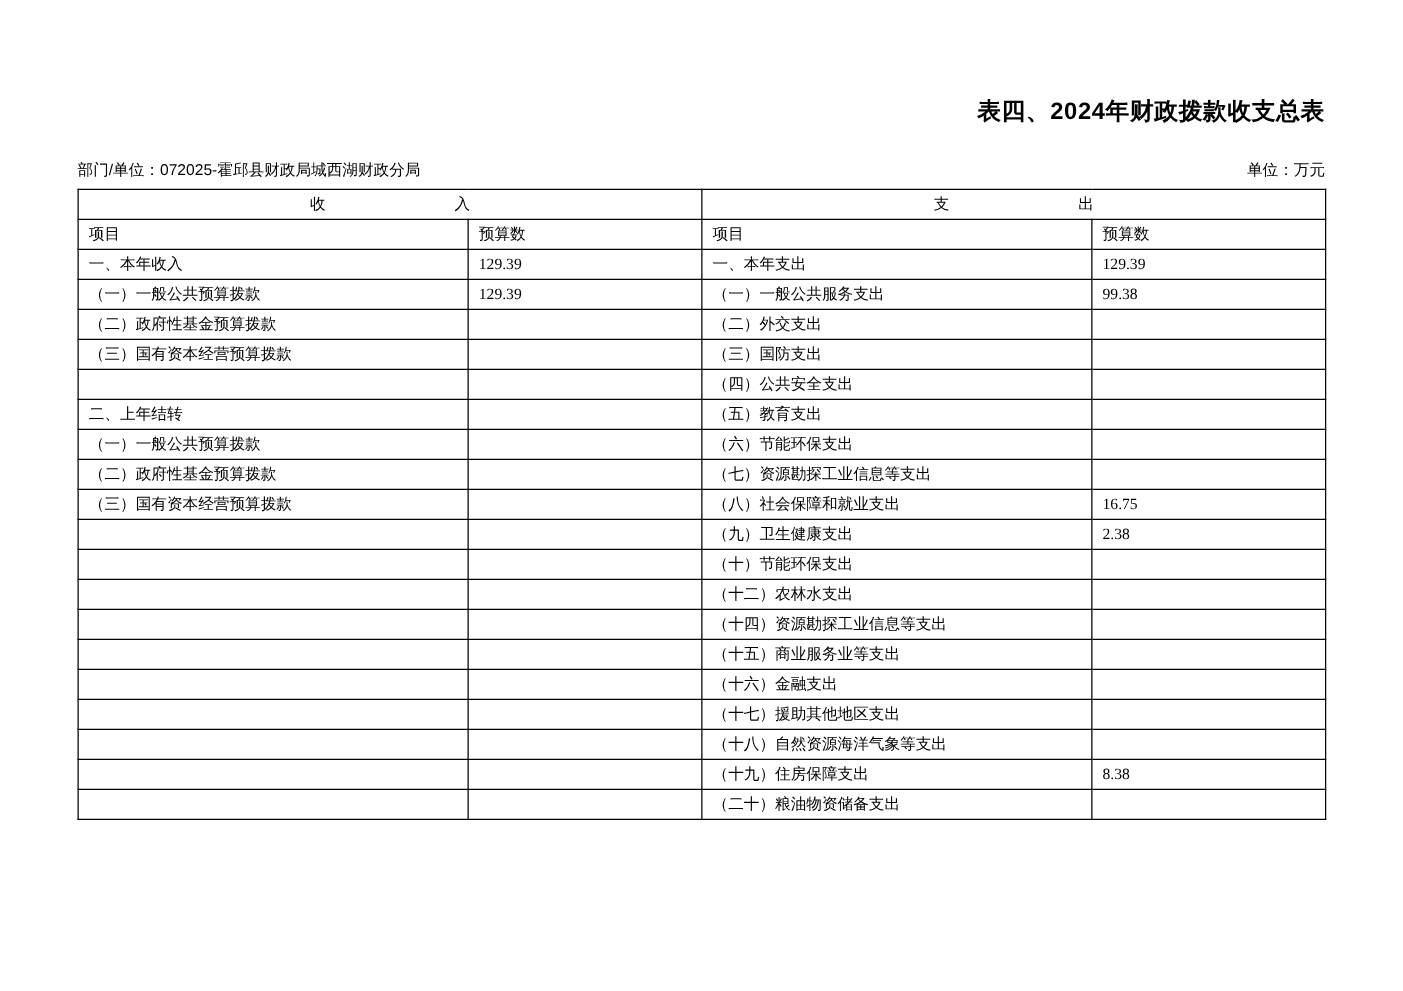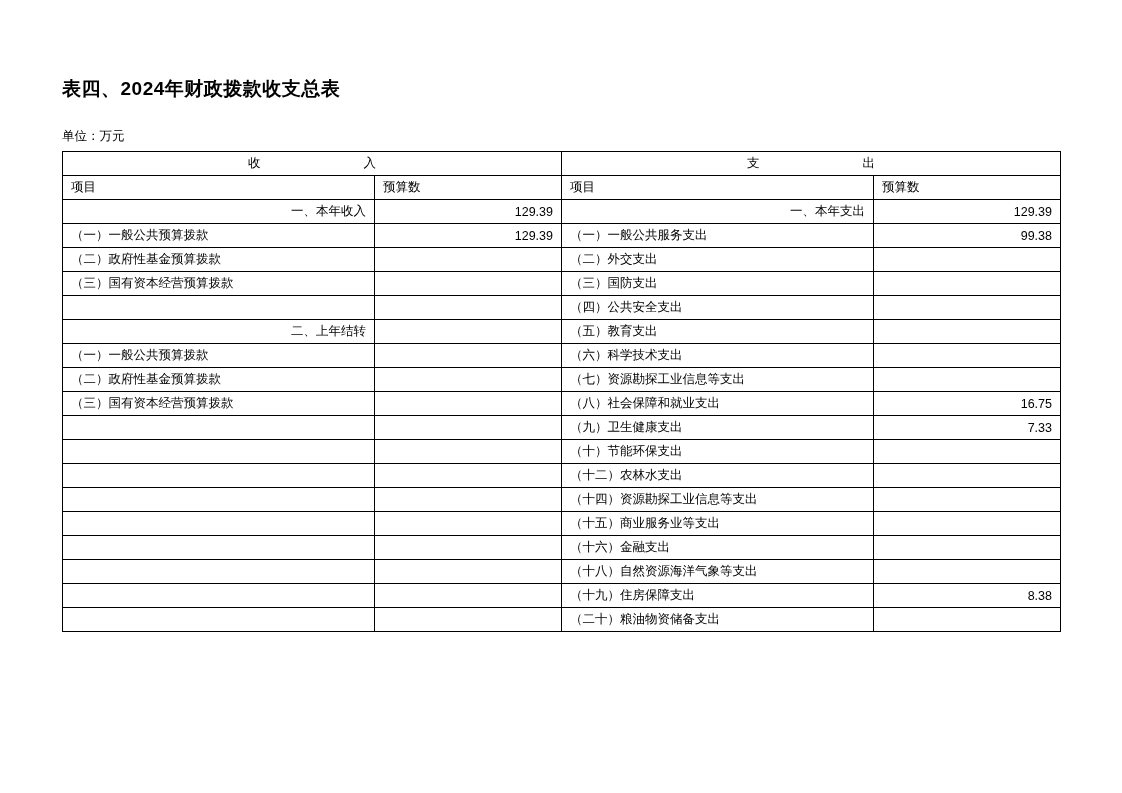--- a/index.html
+++ b/index.html
@@ -15,21 +15,21 @@
     overflow: hidden;
   }
   .page {
     position: relative;
     width: 1122px;
     height: 793px;
     box-sizing: border-box;
     padding: 0 62px;
   }
   .doc-title {
-    text-align: left;
+    text-align: right;
     font-size: 19px;
     font-weight: bold;
     letter-spacing: 0.5px;
     margin-top: 76px;
     margin-bottom: 0;
     font-family: "Liberation Sans", "DejaVu Sans", sans-serif;
   }
   .meta-row {
     display: flex;
     justify-content: space-between;
@@ -40,21 +40,21 @@
     font-family: "Liberation Sans", "DejaVu Sans", sans-serif;
   }
   .meta-left { white-space: nowrap; }
   .meta-right { white-space: nowrap; }
 
   table.budget {
     border-collapse: collapse;
     table-layout: fixed;
     width: 998px;
     font-size: 12.5px;
-    font-family: Liberation Sans, sans-serif;
+    font-family: Liberation Serif, serif;
   }
   table.budget td, table.budget th {
     border: 1px solid #000000;
     height: 24px;
     padding: 0 8px;
     box-sizing: border-box;
     vertical-align: middle;
     font-weight: normal;
   }
   .col-a { width: 312px; }
@@ -67,39 +67,38 @@
     letter-spacing: 26px;
     text-indent: 26px;
     height: 26px;
   }
   .sub-head {
     text-align: left;
     font-weight: normal;
     height: 24px;
   }
   .num {
-    text-align: right;
   }
   .lvl0 {
     padding-left: 10px;
-    text-align: right;
   }
   .lvl1 {
     padding-left: 24px;
     margin-top: 47px;
   }
 </style>
 </head>
 <body>
 
 <div class="page">
 
   <div class="doc-title">表四、2024年财政拨款收支总表</div>
 
   <div class="meta-row">
+    <div class="meta-left">部门/单位：072025-霍邱县财政局城西湖财政分局</div>
     <div class="meta-right">单位：万元</div>
   </div>
 
   <table class="budget">
     <colgroup>
       <col class="col-a">
         <col class="col-b">
         <col class="col-c">
         <col class="col-d">
     </colgroup>
@@ -148,40 +147,40 @@
         </tr>
         <tr>
           <td class="lvl0">二、上年结转</td>
           <td class="num"></td>
           <td class="lvl1">（五）教育支出</td>
           <td class="num"></td>
         </tr>
         <tr>
           <td class="lvl1">（一）一般公共预算拨款</td>
           <td class="num"></td>
-          <td class="lvl1">（六）科学技术支出</td>
+          <td class="lvl1">（六）节能环保支出</td>
           <td class="num"></td>
         </tr>
         <tr>
           <td class="lvl1">（二）政府性基金预算拨款</td>
           <td class="num"></td>
           <td class="lvl1">（七）资源勘探工业信息等支出</td>
           <td class="num"></td>
         </tr>
         <tr>
           <td class="lvl1">（三）国有资本经营预算拨款</td>
           <td class="num"></td>
           <td class="lvl1">（八）社会保障和就业支出</td>
           <td class="num">16.75</td>
         </tr>
         <tr>
           <td class="lvl1"></td>
           <td class="num"></td>
           <td class="lvl1">（九）卫生健康支出</td>
-          <td class="num">7.33</td>
+          <td class="num">2.38</td>
         </tr>
         <tr>
           <td class="lvl1"></td>
           <td class="num"></td>
           <td class="lvl1">（十）节能环保支出</td>
           <td class="num"></td>
         </tr>
         <tr>
           <td class="lvl1"></td>
           <td class="num"></td>
@@ -197,20 +196,26 @@
         <tr>
           <td class="lvl1"></td>
           <td class="num"></td>
           <td class="lvl1">（十五）商业服务业等支出</td>
           <td class="num"></td>
         </tr>
         <tr>
           <td class="lvl1"></td>
           <td class="num"></td>
           <td class="lvl1">（十六）金融支出</td>
+          <td class="num"></td>
+        </tr>
+        <tr>
+          <td class="lvl1"></td>
+          <td class="num"></td>
+          <td class="lvl1">（十七）援助其他地区支出</td>
           <td class="num"></td>
         </tr>
         <tr>
           <td class="lvl1"></td>
           <td class="num"></td>
           <td class="lvl1">（十八）自然资源海洋气象等支出</td>
           <td class="num"></td>
         </tr>
         <tr>
           <td class="lvl1"></td>

